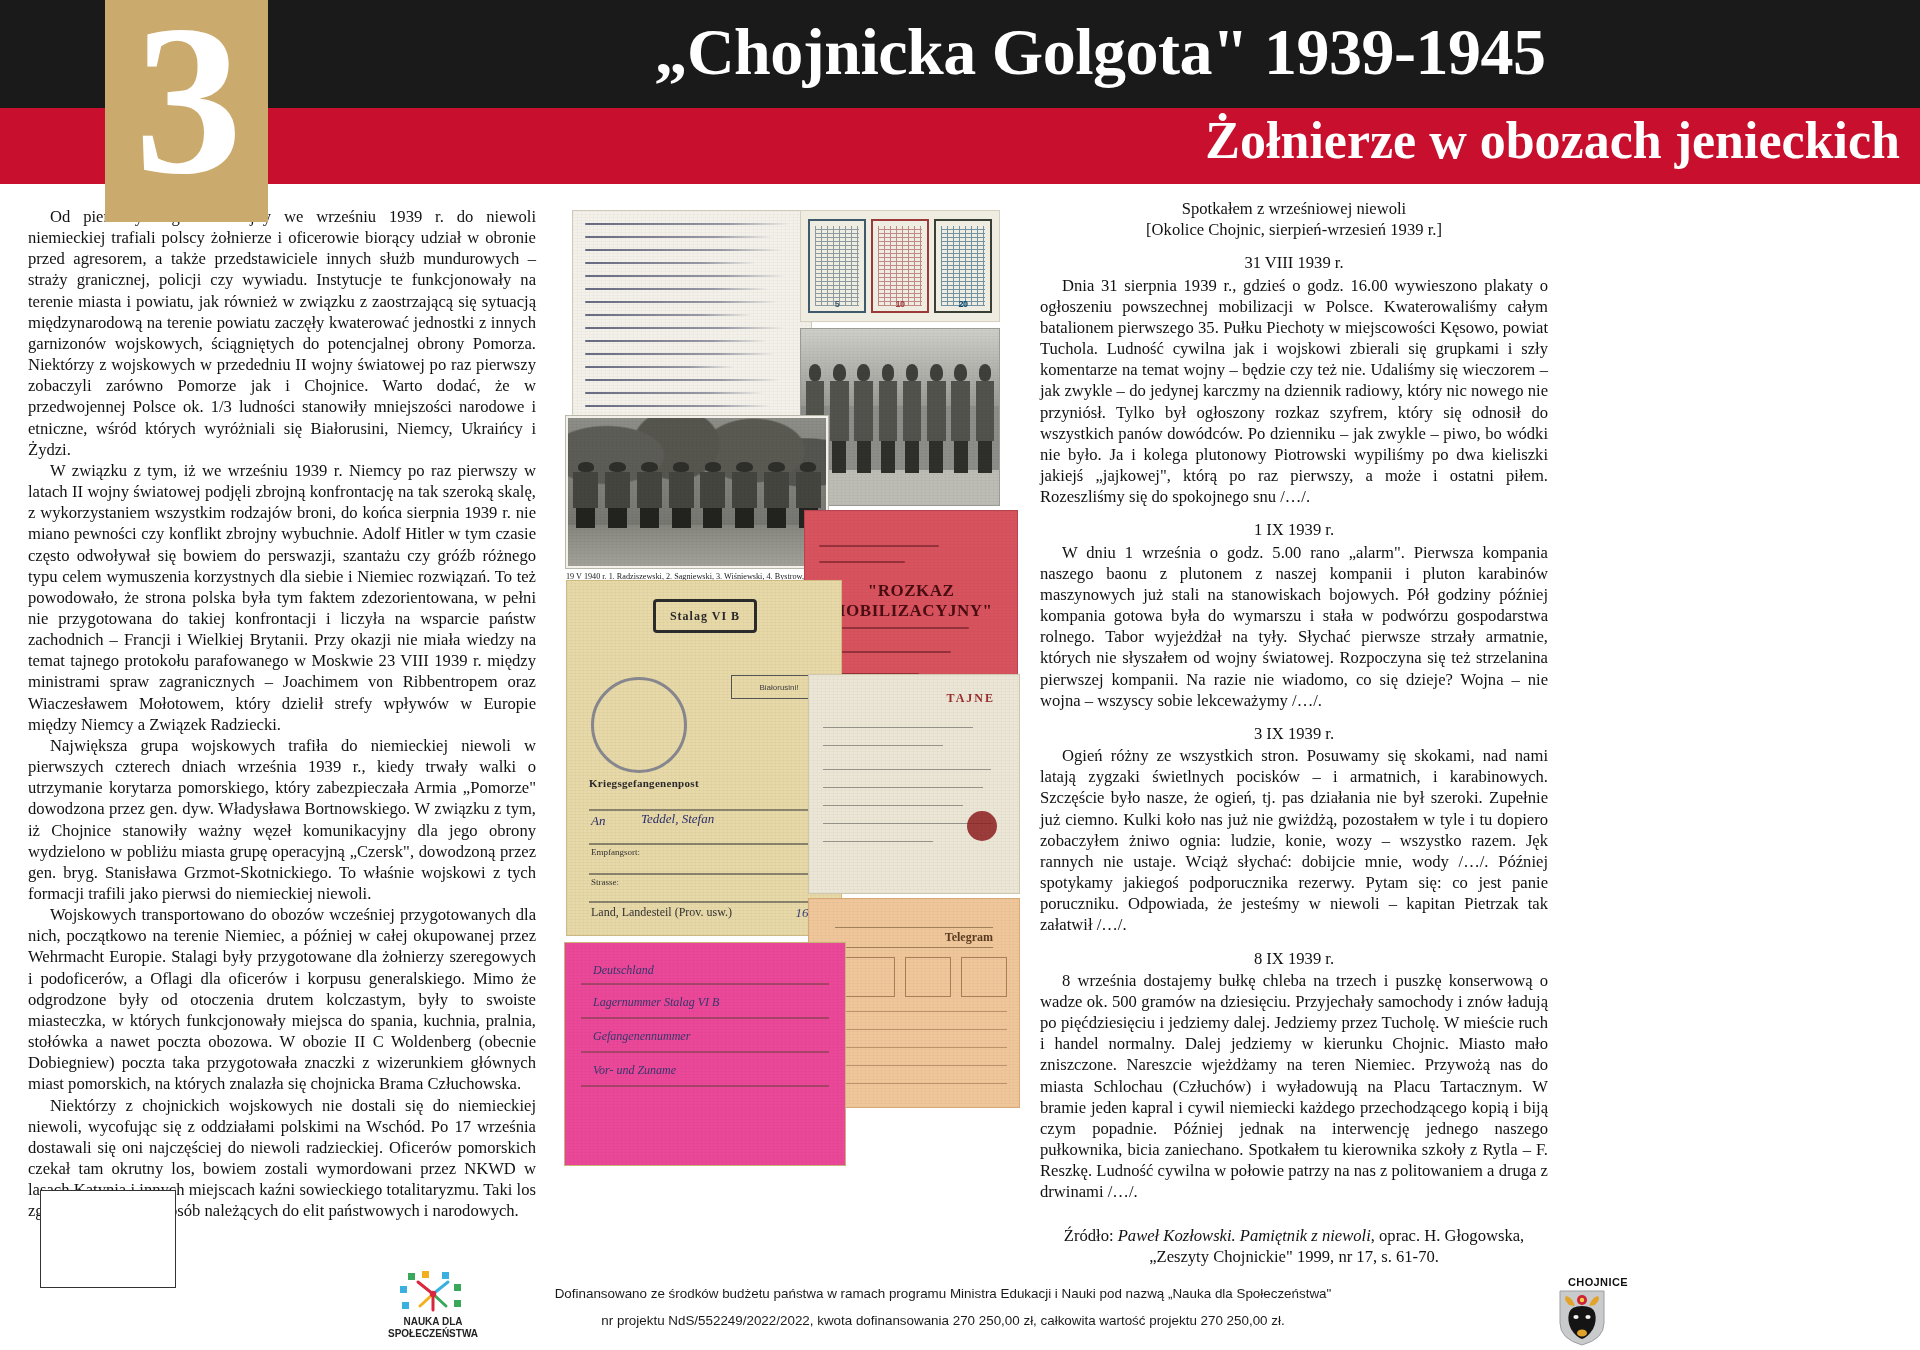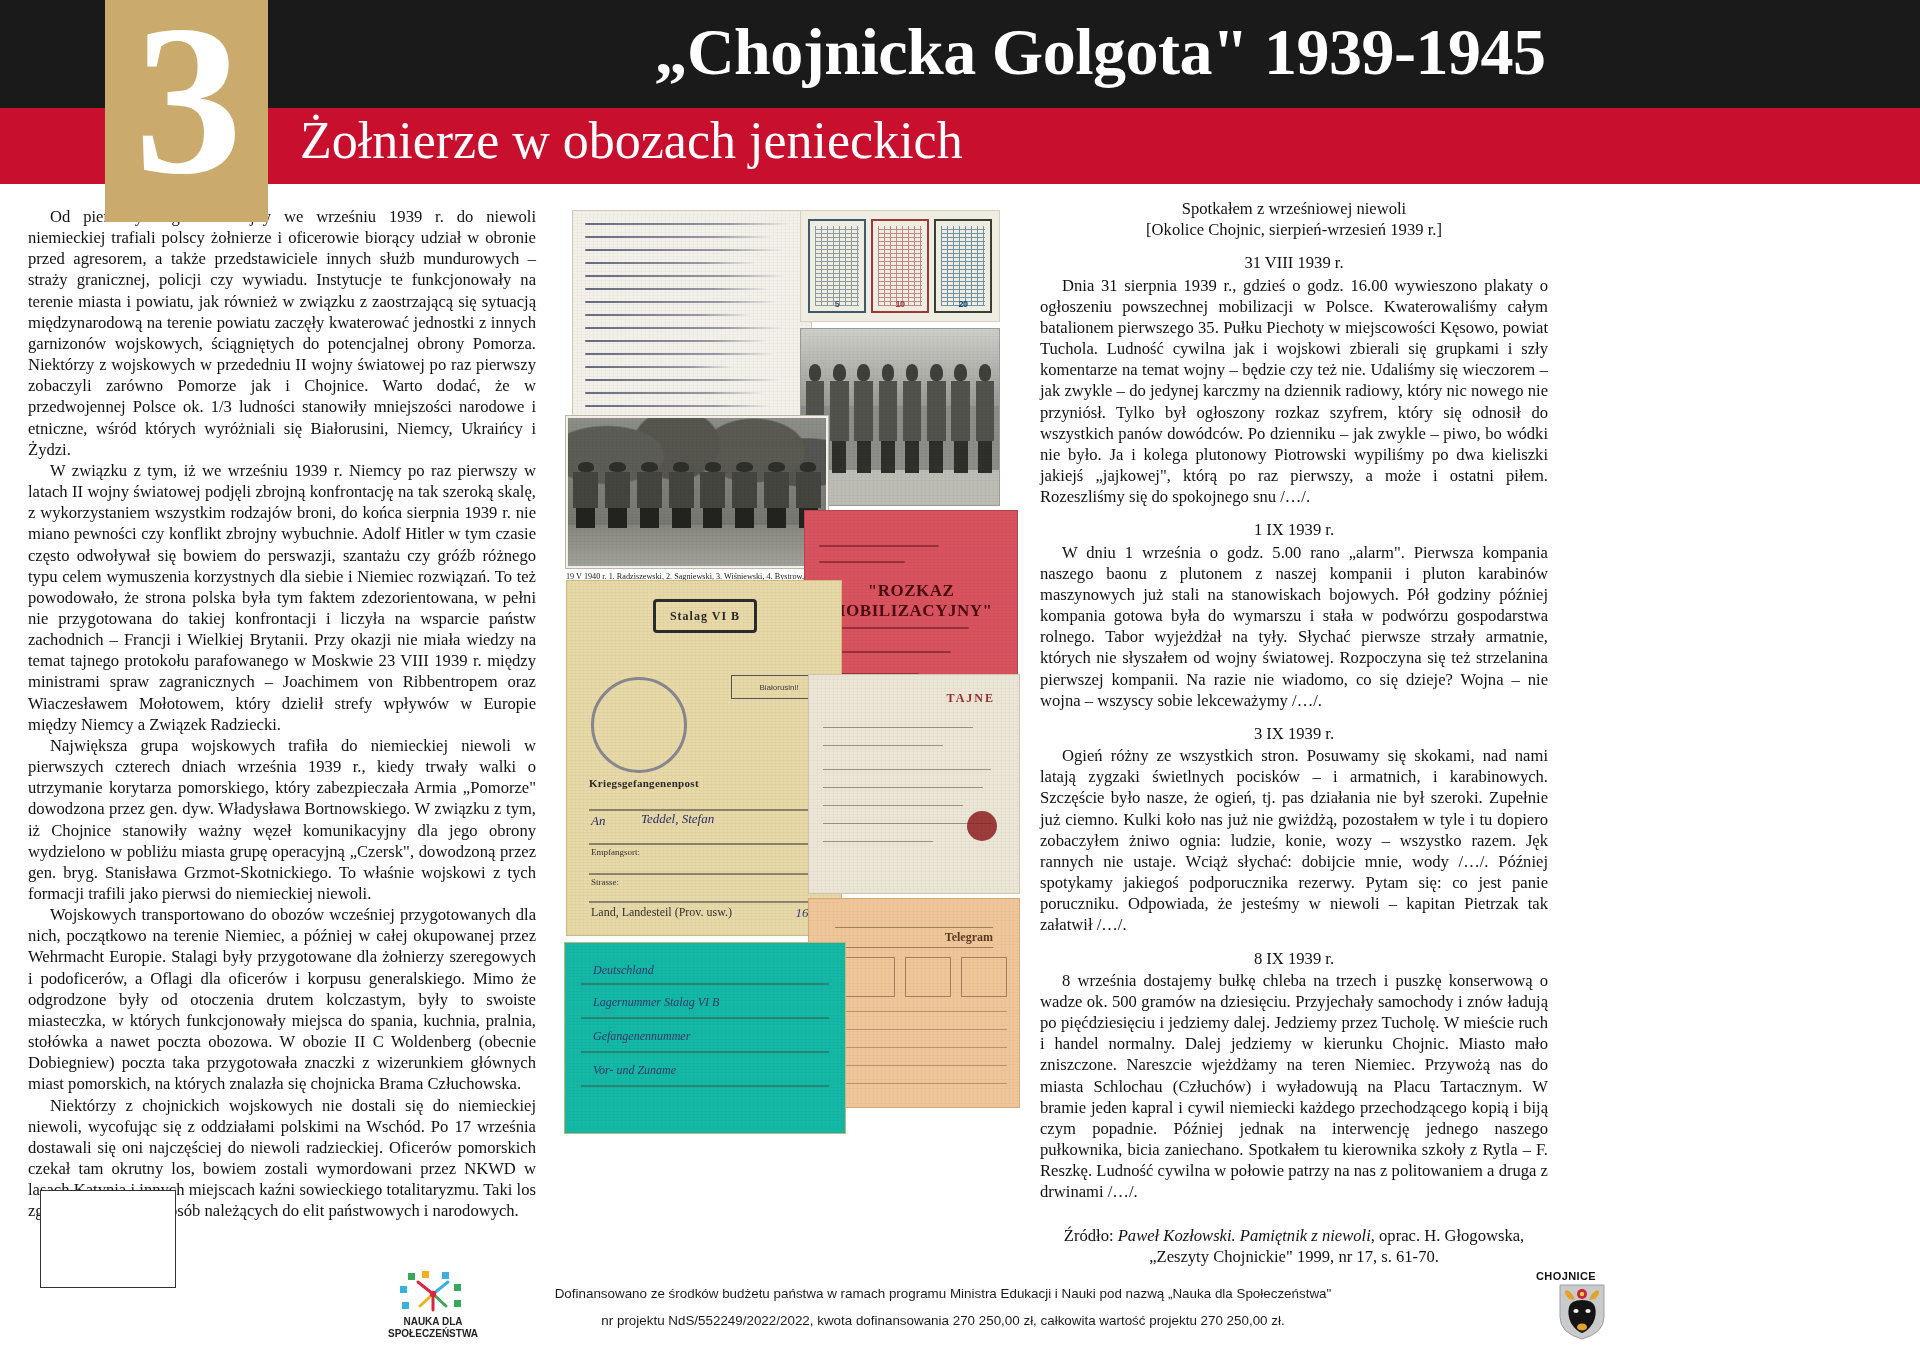--- a/index.html
+++ b/index.html
@@ -62,24 +62,24 @@
     color: #ffffff;
     line-height: 1.15;
     letter-spacing: -0.5px;
     z-index: 4;
     white-space: nowrap;
   }
   .header-subtitle {
     position: absolute;
     left: 300px; top: 110px;
     width: 1600px;
-    text-align: left;
+    text-align: right;
     font-family: "Liberation Serif", "DejaVu Serif", serif;
     font-size: 52px;
-    font-weight: normal;
+    font-weight: bold;
     color: #ffffff;
     line-height: 1.2;
     z-index: 4;
     white-space: nowrap;
   }
 
   
   .content {
     position: absolute;
     left: 0; top: 184px;
@@ -351,22 +351,22 @@
   .telegram .tgl {
     position: absolute; left: 12px; right: 12px; height: 1.3px;
     background: rgba(110,70,35,.4);
   }
   .telegram .tgbox {
     position: absolute; border: 1px solid rgba(110,70,35,.55);
   }
 
   
   .env2 {
-    left: 8px; top: 744px; width: 282px; height: 192px;
-    background: #14b8a6; border: 1px solid #c9b478;
+    left: 8px; top: 744px; width: 282px; height: 224px;
+    background: #ec4899; border: 1px solid #c9b478;
   }
   .env2 .hl { position: absolute; left: 16px; right: 16px; height: 1.6px; background: rgba(70,60,35,.4); }
   .env2 .hwb {
     position: absolute; font-family: "Liberation Serif", serif;
     font-size: 12px; color: #33386e; font-style: italic;
   }
 
   
   .blankbox {
     position: absolute;
@@ -399,22 +399,22 @@
   .footer-text {
     position: absolute;
     left: 488px; top: 14px; width: 910px;
     text-align: center;
     font-family: "Liberation Sans", "DejaVu Sans", sans-serif;
     font-size: 13.4px;
     color: #1b1b1b;
     line-height: 2.05;
   }
   .chojnice-logo {
-    position: absolute; right: 292px; top: 4px;
-    width: 92px; text-align: left;
+    position: absolute; right: 292px; top: 10px;
+    width: 92px; text-align: right;
   }
   .chojnice-name {
     font-family: "Liberation Sans", "DejaVu Sans", sans-serif;
     font-size: 11px; font-weight: bold; color: #111;
     letter-spacing: .4px;
   }
   .crest {
     width: 50px; height: 58px; margin: 1px auto 0;
     position: relative;
   }

